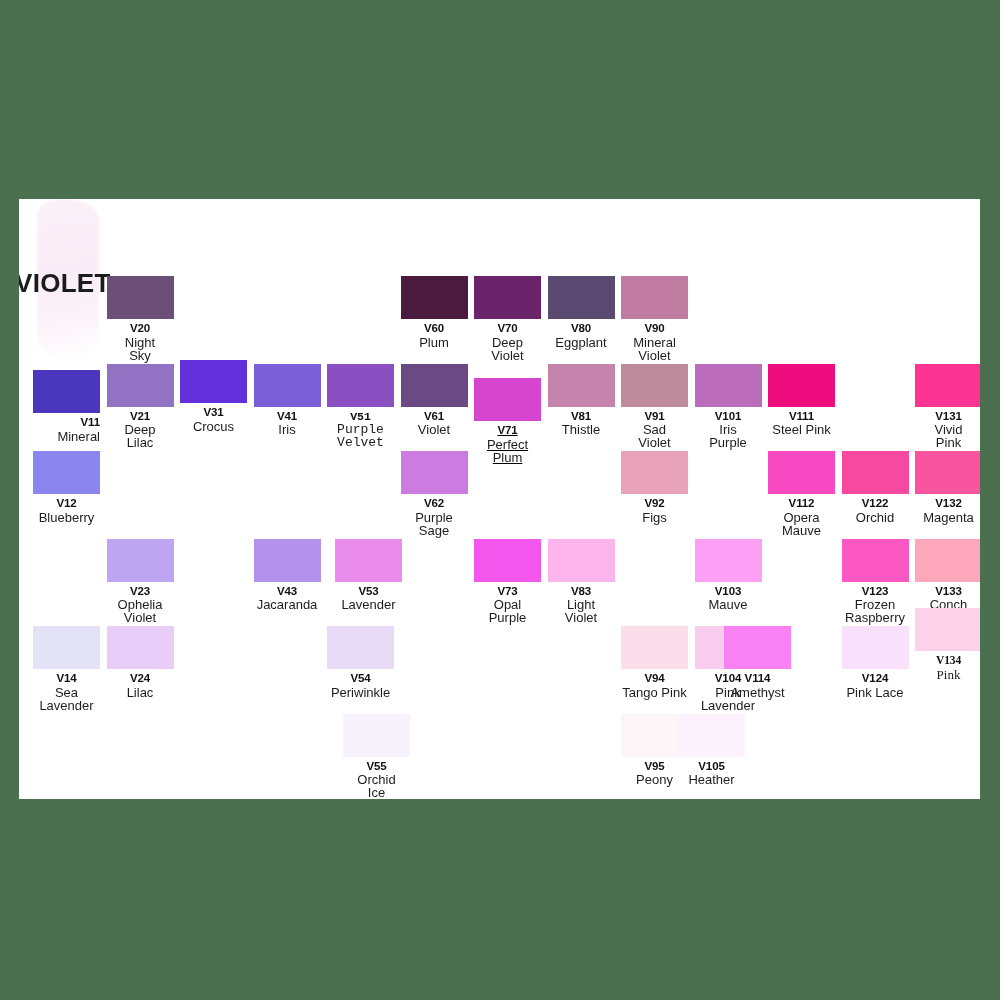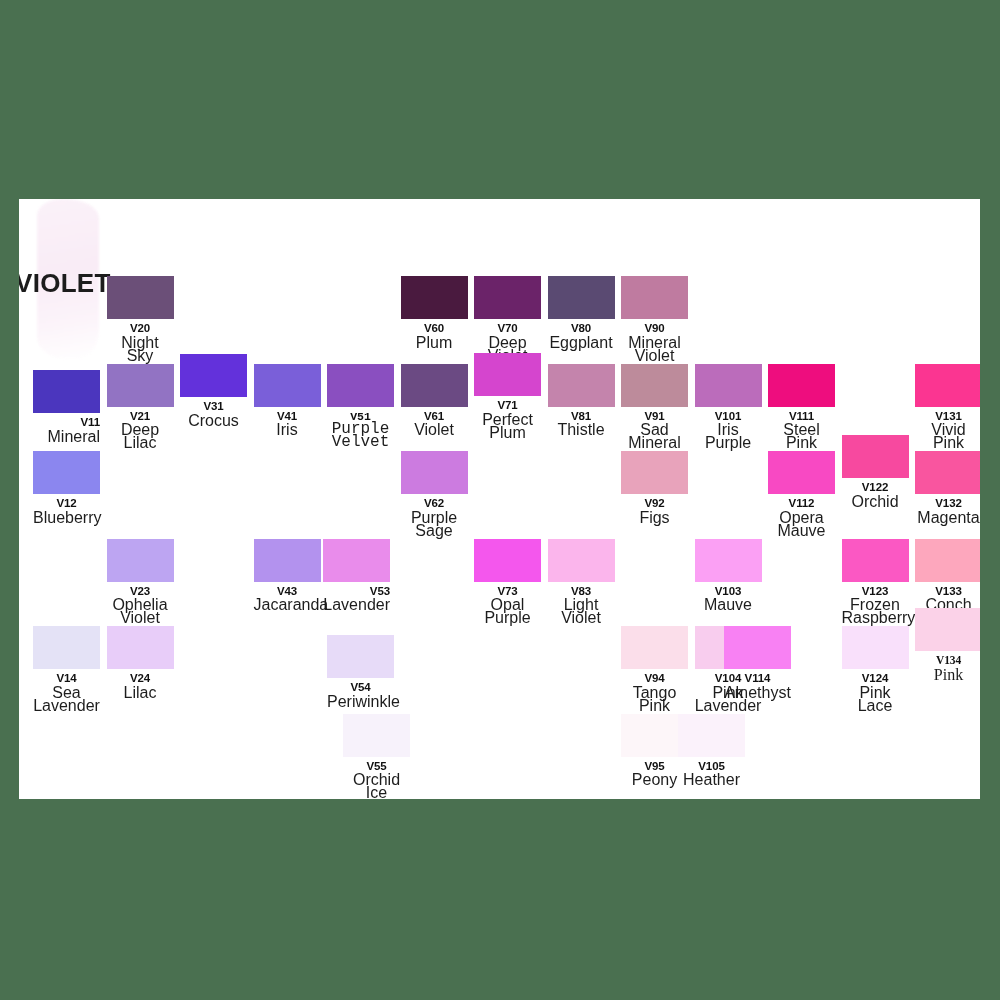--- a/index.html
+++ b/index.html
@@ -77,21 +77,21 @@
     display: block;
     font-size: 11.5px;
     font-weight: 700;
     color: #111111;
     line-height: 13.5px;
     margin-top: 3px;
     letter-spacing: -0.1px;
   }
   .cname {
     display: block;
-    font-size: 16px;
+    font-size: 13px;
     font-weight: 400;
     color: #1d1d1d;
     line-height: 13px;
     white-space: pre-line;
   }
 </style>
 </head>
 <body>
 
 <div id="stage">
@@ -135,57 +135,57 @@
           <span class="chip" style="background: rgb(75, 54, 190);"></span>
           <span class="code">V11</span>
           <span class="cname">Mineral</span>
         </div>
         <div class="cell" style="left: 87.5px; top: 164.5px;">
           <span class="chip" style="background: rgb(146, 115, 195);"></span>
           <span class="code">V21</span>
           <span class="cname">Deep
 Lilac</span>
         </div>
-        <div class="cell" style="left: 161px; top: 155px;">
+        <div class="cell" style="left: 161px; top: 161px;">
           <span class="chip" style="background: rgb(99, 49, 219);"></span>
           <span class="code">V31</span>
           <span class="cname">Crocus</span>
         </div>
         <div class="cell" style="left: 234.5px; top: 164.5px;">
           <span class="chip" style="background: rgb(122, 95, 217);"></span>
           <span class="code">V41</span>
           <span class="cname">Iris</span>
         </div>
         <div class="cell" style="left: 308px; top: 164.5px; font-family: Liberation Mono, monospace;">
           <span class="chip" style="background: rgb(138, 79, 192);"></span>
           <span class="code">V51</span>
           <span class="cname">Purple
 Velvet</span>
         </div>
         <div class="cell" style="left: 381.5px; top: 164.5px;">
           <span class="chip" style="background: rgb(107, 74, 131);"></span>
           <span class="code">V61</span>
           <span class="cname">Violet</span>
         </div>
-        <div class="cell" style="left: 455px; top: 154px;">
+        <div class="cell" style="left: 455px; top: 179px; text-decoration: underline;">
           <span class="chip" style="background: rgb(213, 69, 206);"></span>
           <span class="code">V71</span>
           <span class="cname">Perfect
 Plum</span>
         </div>
         <div class="cell" style="left: 528.5px; top: 164.5px;">
           <span class="chip" style="background: rgb(196, 132, 172);"></span>
           <span class="code">V81</span>
           <span class="cname">Thistle</span>
         </div>
         <div class="cell" style="left: 602px; top: 164.5px;">
           <span class="chip" style="background: rgb(189, 139, 155);"></span>
           <span class="code">V91</span>
           <span class="cname">Sad
-Mineral</span>
+Violet</span>
         </div>
         <div class="cell" style="left: 675.5px; top: 164.5px;">
           <span class="chip" style="background: rgb(187, 108, 187);"></span>
           <span class="code">V101</span>
           <span class="cname">Iris
 Purple</span>
         </div>
         <div class="cell" style="left: 749px; top: 164.5px;">
           <span class="chip" style="background: rgb(238, 13, 126);"></span>
           <span class="code">V111</span>
@@ -212,42 +212,42 @@
           <span class="chip" style="background: rgb(232, 163, 187);"></span>
           <span class="code">V92</span>
           <span class="cname">Figs</span>
         </div>
         <div class="cell" style="left: 749px; top: 252px;">
           <span class="chip" style="background: rgb(248, 73, 195);"></span>
           <span class="code">V112</span>
           <span class="cname">Opera
 Mauve</span>
         </div>
-        <div class="cell" style="left: 822.5px; top: 236px;">
+        <div class="cell" style="left: 822.5px; top: 252px;">
           <span class="chip" style="background: rgb(247, 73, 159);"></span>
           <span class="code">V122</span>
           <span class="cname">Orchid</span>
         </div>
         <div class="cell" style="left: 896px; top: 252px;">
           <span class="chip" style="background: rgb(249, 85, 159);"></span>
           <span class="code">V132</span>
           <span class="cname">Magenta</span>
         </div>
         <div class="cell" style="left: 87.5px; top: 339.5px;">
           <span class="chip" style="background: rgb(189, 165, 242);"></span>
           <span class="code">V23</span>
           <span class="cname">Ophelia
 Violet</span>
         </div>
         <div class="cell" style="left: 234.5px; top: 339.5px;">
           <span class="chip" style="background: rgb(179, 146, 238);"></span>
           <span class="code">V43</span>
           <span class="cname">Jacaranda</span>
         </div>
-        <div class="cell" style="left: 304px; top: 339.5px; text-align: right;">
+        <div class="cell" style="left: 316px; top: 339.5px;">
           <span class="chip" style="background: rgb(233, 140, 235);"></span>
           <span class="code">V53</span>
           <span class="cname">Lavender</span>
         </div>
         <div class="cell" style="left: 455px; top: 339.5px;">
           <span class="chip" style="background: rgb(244, 87, 237);"></span>
           <span class="code">V73</span>
           <span class="cname">Opal
 Purple</span>
         </div>
@@ -278,21 +278,21 @@
           <span class="chip" style="background: rgb(228, 226, 246);"></span>
           <span class="code">V14</span>
           <span class="cname">Sea
 Lavender</span>
         </div>
         <div class="cell" style="left: 87.5px; top: 427px;">
           <span class="chip" style="background: rgb(232, 205, 249);"></span>
           <span class="code">V24</span>
           <span class="cname">Lilac</span>
         </div>
-        <div class="cell" style="left: 308px; top: 436px; text-align: center;">
+        <div class="cell" style="left: 308px; top: 427px; text-align: center;">
           <span class="chip" style="background: rgb(231, 219, 248);"></span>
           <span class="code">V54</span>
           <span class="cname">Periwinkle</span>
         </div>
         <div class="cell" style="left: 602px; top: 427px;">
           <span class="chip" style="background: rgb(251, 222, 234);"></span>
           <span class="code">V94</span>
           <span class="cname">Tango Pink</span>
         </div>
         <div class="cell" style="left: 675.5px; top: 427px;">

